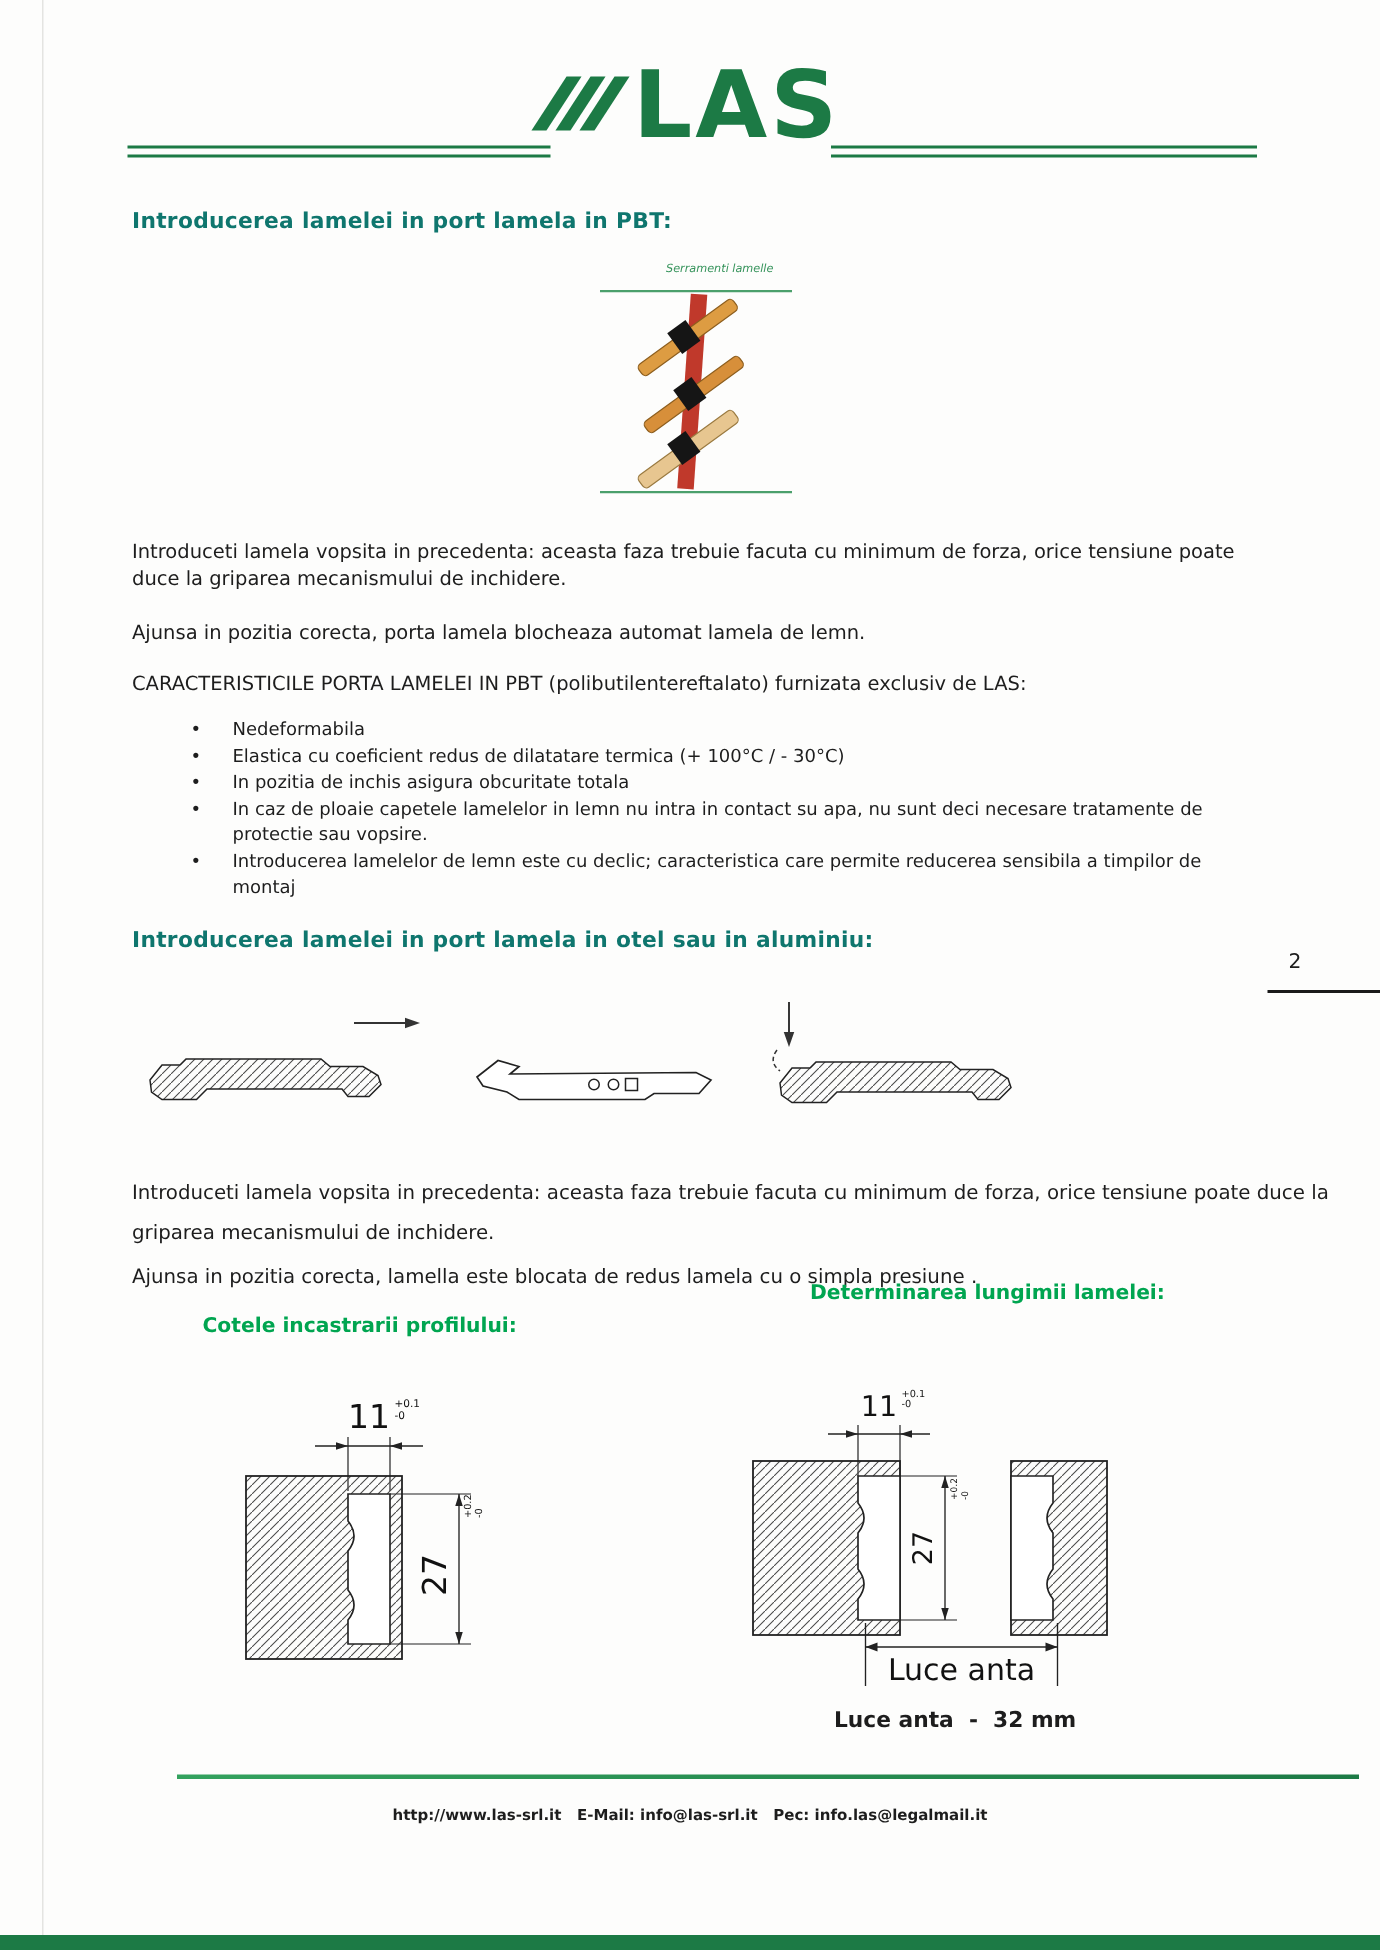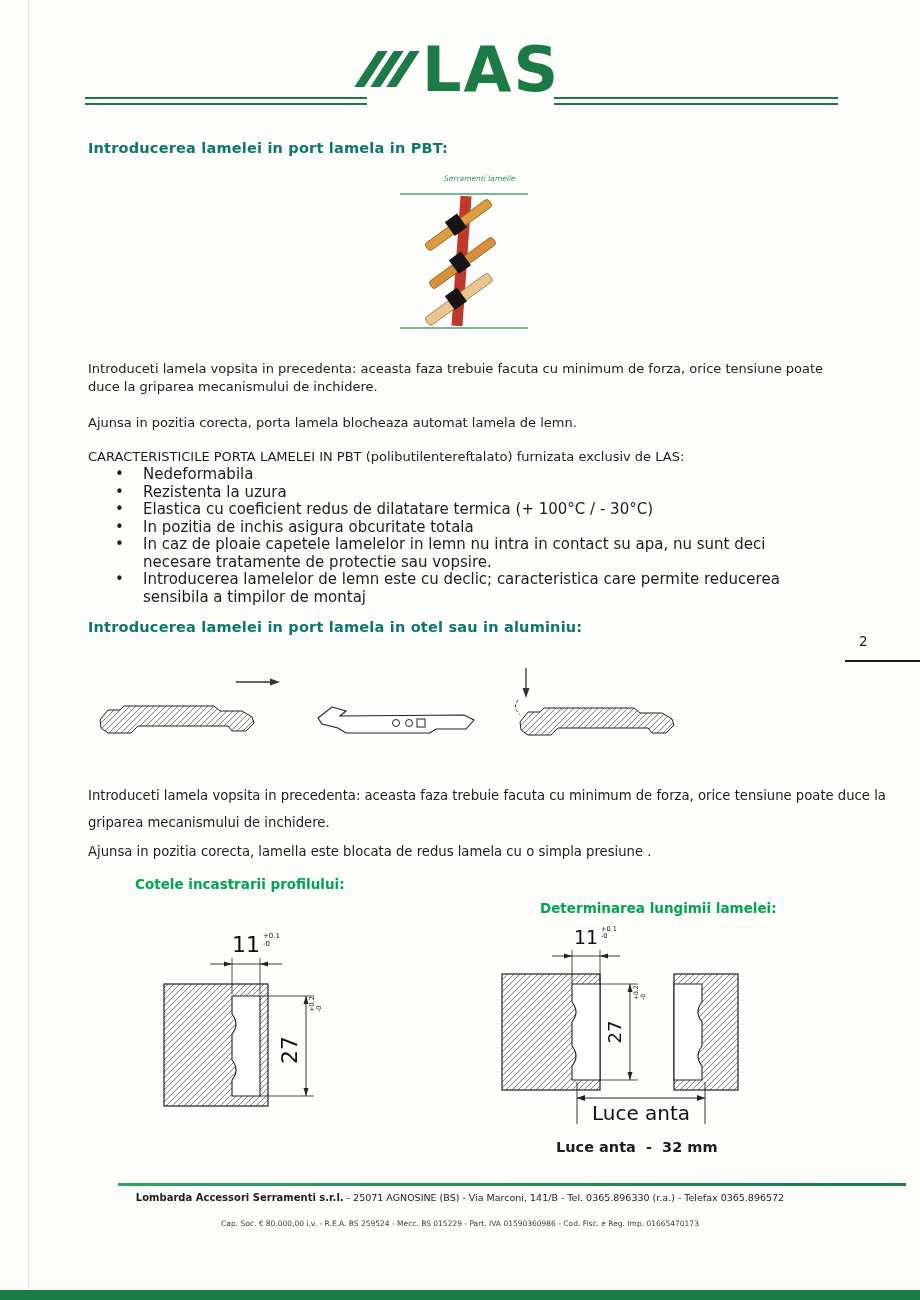--- a/index.html
+++ b/index.html
@@ -11,21 +11,21 @@
   .rule-left{left:85px;width:282px}
   .rule-right{left:554px;width:284px}
   .logo{position:absolute;left:366px;top:46px;display:flex;align-items:flex-end}
   .logo-slashes{display:flex;margin-right:8px;margin-bottom:7px}
   .logo-slash{width:10px;height:36px;background:#1c7a45;transform:skewX(-33deg);margin-right:6px}
   .logo-text{font-size:62px;font-weight:bold;color:#1c7a45;line-height:0.78;letter-spacing:2px}
 
   .h-green{position:absolute;font-size:14.5px;font-weight:bold;color:#0f766e;letter-spacing:0.2px}
   .para{position:absolute;font-size:13px;line-height:17.5px;color:#1d1d1d}
   .para-wide{line-height:27px;font-size:13.2px}
-  .bullets{position:absolute;list-style:none;font-size:15px;line-height:17.5px;margin:0;padding:0}
+  .bullets{position:absolute;list-style:none;font-size:12px;line-height:17.5px;margin:12px;padding:0}
   .bullets li{position:relative;padding-left:55px}
   .bullets li::before{content:"\2022";position:absolute;left:27px;top:0}
 
   .figure-slats{position:absolute;left:398px;top:170px;width:132px;height:170px}
   .figure-caption{position:absolute;left:46px;top:4px;font-size:7.5px;font-style:italic;color:#37945c;z-index:2}
   .figure-slats svg{position:absolute;left:0;top:0}
 
   .page-num{position:absolute;left:859px;top:633px;font-size:13.5px}
   .page-num-line{position:absolute;left:845px;top:660px;width:75px;height:1.5px;background:#1a1a1a}
 
@@ -88,21 +88,20 @@
         </g>
     </svg>
   </div>
 
   <div class="para" style="left:88px;top:360px;width:760px">Introduceti lamela vopsita in precedenta: aceasta faza trebuie facuta cu minimum de forza, orice tensiune poate duce la griparea mecanismului de inchidere.</div>
   <div class="para" style="left:88px;top:414px;width:760px">Ajunsa in pozitia corecta, porta lamela blocheaza automat lamela de lemn.</div>
   <div class="para" style="left:88px;top:448px;width:780px">CARACTERISTICILE PORTA LAMELEI IN PBT (polibutilentereftalato) furnizata exclusiv de LAS:</div>
 
   <ul class="bullets" style="left:88px;top:466px;width:720px">
     <li>Nedeformabila</li>
-    <li>Rezistenta la uzura</li>
     <li>Elastica cu coeficient redus de dilatatare termica (+ 100°C  /  - 30°C)</li>
     <li>In pozitia de inchis asigura obcuritate totala</li>
     <li>In caz de ploaie capetele lamelelor in lemn nu intra in contact su apa, nu sunt deci necesare tratamente de protectie sau vopsire.</li>
     <li>Introducerea lamelelor de lemn este cu declic; caracteristica care permite reducerea sensibila a timpilor de montaj</li>
   </ul>
 
   <div class="h-green" style="left:88px;top:619px">Introducerea lamelei in port lamela in otel sau in aluminiu:</div>
 
   <div class="page-num">2</div>
   <div class="page-num-line"></div>
@@ -131,21 +130,21 @@
       <g transform="translate(428,40)">
         <path d="M4,16 L12,6 L24,6 L28,2 L118,2 L124,7 L146,7 L156,13 L158,19 L150,27 L136,27 L132,22 L42,22 L35,29 L12,29 L5,24 Z" fill="url(#hatchA)" stroke="#222" stroke-width="1"></path>
       </g>
     </svg>
   </div>
 
   <div class="para para-wide" style="left:88px;top:782px;width:800px">Introduceti lamela vopsita in precedenta: aceasta faza trebuie facuta cu minimum de forza, orice tensiune poate duce la griparea mecanismului de inchidere.</div>
   <div class="para para-wide" style="left:88px;top:838px;width:800px">Ajunsa in pozitia corecta, lamella este blocata de redus lamela cu o simpla presiune .</div>
 
   <div class="h-sub" style="left:135px;top:876px">Cotele incastrarii profilului:</div>
-  <div class="h-sub" style="left:540px;top:900px">Determinarea lungimii lamelei:</div>
+  <div class="h-sub" style="left:540px;top:854px">Determinarea lungimii lamelei:</div>
 
   <div class="tech" style="left:150px;top:918px">
     <svg width="235" height="200" viewBox="0 0 235 200">
       <defs>
         <pattern id="hatchB" width="6" height="6" patternUnits="userSpaceOnUse">
           <path d="M0,6 L6,0" stroke="#4a4a4a" stroke-width="0.7"></path>
         </pattern>
       </defs>
       <text x="96" y="34" font-size="22" text-anchor="middle">11</text>
       <text x="113" y="20" font-size="7">+0.1</text>
@@ -200,18 +199,15 @@
       <line x1="85" y1="180" x2="213" y2="180" stroke="#222" stroke-width="1"></line>
       <polygon points="85,180 93,177 93,183" fill="#222"></polygon>
       <polygon points="213,180 205,177 205,183" fill="#222"></polygon>
       <text x="149" y="202" font-size="20" text-anchor="middle">Luce anta</text>
     </svg>
   </div>
 
   <div class="luce-value">Luce anta  -  32 mm</div>
 
   <div class="footer-sep"></div>
-  <div class="footer-line f1">
-    <span class="bold">Lombarda Accessori Serramenti s.r.l.</span><span> - 25071 AGNOSINE (BS) - Via Marconi, 141/B - Tel. 0365.896330 (r.a.) - Telefax 0365.896572</span>
-  </div>
-  <div class="footer-line f3">Cap. Soc. € 80.000,00 i.v. - R.E.A. BS 259524 - Mecc. BS 015229 - Part. IVA 01590360986 - Cod. Fisc. e Reg. Imp. 01665470173</div>
+  <div class="footer-line f2">http://www.las-srl.it   E-Mail: info@las-srl.it   Pec: info.las@legalmail.it</div>
   <div class="bottom-bar"></div>
 </div>
 
 </body></html>

